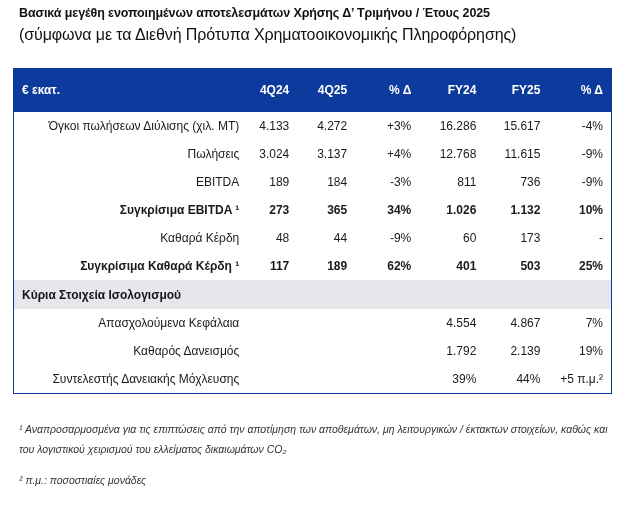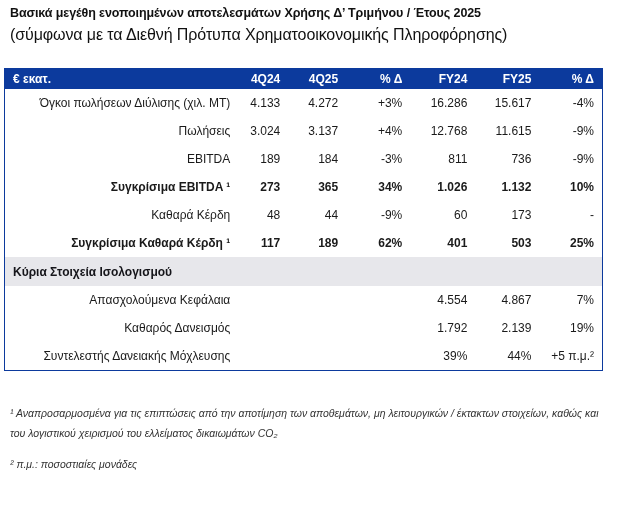--- a/index.html
+++ b/index.html
@@ -3,21 +3,21 @@
 <meta charset="utf-8">
 <style>
   * { box-sizing: border-box; margin: 0; padding: 0; }
   html, body {
     width: 625px; height: 524px;
     background: #ffffff;
     font-family: "Liberation Sans", "DejaVu Sans", sans-serif;
     color: #1a1a1a;
     overflow: hidden;
   }
-  .page { padding: 5px 8px 0 4px; }
+  .page { padding: 5px 8px 0 13px; }
   .title-block { padding-left: 6px; }
   .page-title {
     font-size: 12.5px; font-weight: bold; color: #111;
     letter-spacing: -0.1px; line-height: 1.4;
   }
   .page-subtitle {
     font-size: 16px; font-weight: normal; color: #111;
     letter-spacing: -0.1px; line-height: 1.5;
   }
   table.results {
@@ -30,39 +30,39 @@
   }
   col.c-label { width: 222px; }
   col.c-q1 { width: 57px; }
   col.c-q2 { width: 57px; }
   col.c-d1 { width: 63px; }
   col.c-y1 { width: 64px; }
   col.c-y2 { width: 63px; }
   col.c-d2 { width: 62px; }
   thead th {
     background: #0c3a9d; color: #ffffff; font-weight: bold;
-    height: 21px; vertical-align: middle; white-space: nowrap;
+    height: 44px; vertical-align: middle; white-space: nowrap;
   }
   thead th.unit { text-align: left; padding-left: 8px; }
   thead th.num { text-align: right; padding-right: 8px; }
   tbody td { height: 28px; vertical-align: middle; white-space: nowrap; }
   td.section-cell {
     background: #e7e7eb; font-weight: bold; padding-left: 8px;
     height: 29px; color: #15151a;
   }
   td.label-cell { text-align: right; padding-left: 8px; }
   td.value-cell { text-align: right; padding-right: 8px; }
   tr.bold-row td { font-weight: bold; }
   .squiggle {
     text-decoration-style: wavy;
     text-decoration-color: #cf2020;
     text-decoration-thickness: 1px;
     text-underline-offset: 2px;
   }
-  .footnotes { margin-top: 32px; padding-left: 6px; width: 600px; }
+  .footnotes { margin-top: 25px; padding-left: 6px; width: 600px; }
   .footnote {
     font-size: 10.5px; font-style: italic; color: #333;
     line-height: 1.95; letter-spacing: 0;
   }
   .footnote + .footnote { margin-top: 11px; }
 </style>
 </head>
 <body>
 
 <div class="page">

